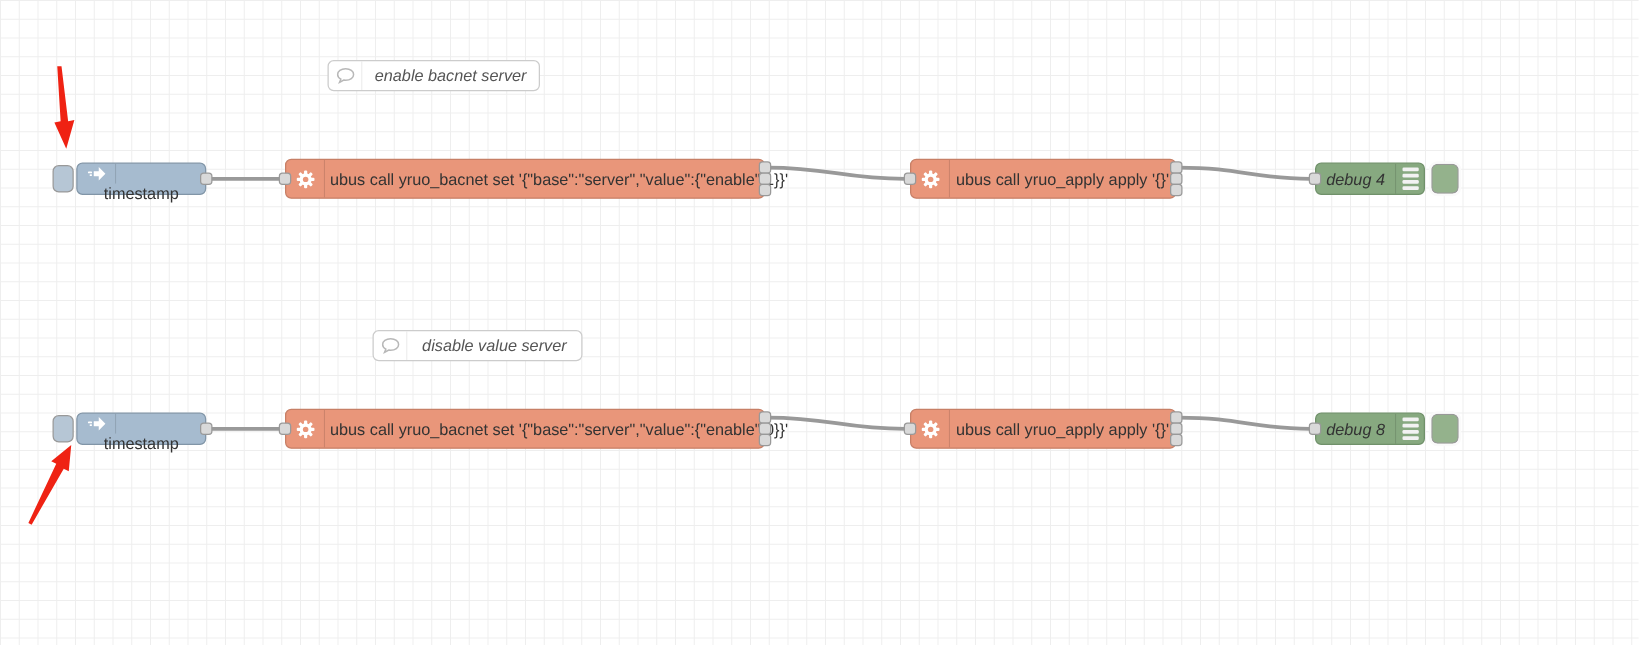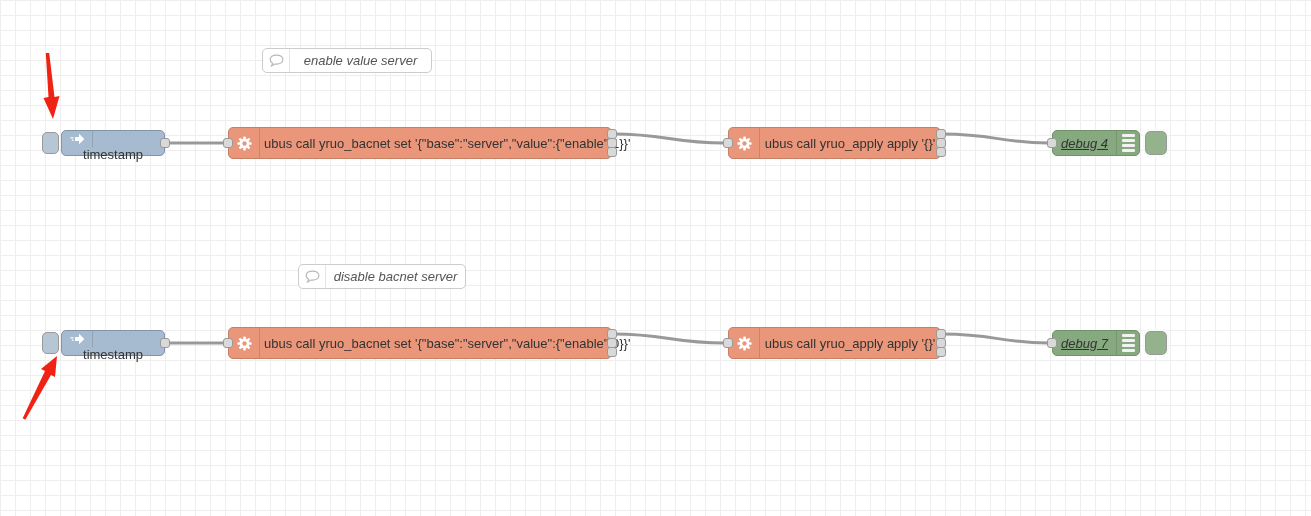--- a/index.html
+++ b/index.html
@@ -113,21 +113,21 @@
     outline: 2px solid #fafafa;
     border-radius: 5px;
     z-index: 2;
   }
 
   
   .comment { background: #ffffff; border-color: #cccccc; }
   .comment .label { font-style: italic; color: #555555; }
   .comment .icon-region { width: 26px; border-right: 1px solid #e5e5e5; }
 
-  .label.italic { font-style: italic; text-decoration: underline; }
+  .label.italic { font-style: italic; }
 
   
   .pos-comment-1 { left: 262px; top: 48px;  width: 170px; height: 25px; }
   .pos-comment-2 { left: 298px; top: 264px; width: 168px; height: 25px; }
 
   .pos-inject-1 { left: 61px; top: 130px; width: 104px; height: 26px; }
   .pos-inject-2 { left: 61px; top: 330px; width: 104px; height: 26px; }
 
   .pos-exec-set-1   { left: 228px; top: 127px; width: 384px; height: 32px; }
   .pos-exec-set-2   { left: 228px; top: 327px; width: 384px; height: 32px; }
@@ -150,30 +150,30 @@
     <path class="wire" d="M614,334 C664,334 674,343 724,343"></path>
     <path class="wire" d="M943,334 C993,334 1002,343 1048,343"></path>
   </svg>
 
   <div class="node comment pos-comment-1">
     <div class="icon-region left">
       <svg width="15" height="13" viewBox="0 0 20 17">
         <path d="M10 1.2 C5 1.2 1.5 3.9 1.5 7.3 C1.5 9.4 2.8 11.2 4.9 12.3 L3.4 15.8 L8 13.2 C8.7 13.3 9.3 13.4 10 13.4 C15 13.4 18.5 10.7 18.5 7.3 C18.5 3.9 15 1.2 10 1.2 Z" fill="#ffffff" stroke="#b8b8b8" stroke-width="1.6"></path>
       </svg>
     </div>
-    <div class="label">enable value server</div>
+    <div class="label">enable bacnet server</div>
   </div>
 
   <div class="node comment pos-comment-2">
     <div class="icon-region left">
       <svg width="15" height="13" viewBox="0 0 20 17">
         <path d="M10 1.2 C5 1.2 1.5 3.9 1.5 7.3 C1.5 9.4 2.8 11.2 4.9 12.3 L3.4 15.8 L8 13.2 C8.7 13.3 9.3 13.4 10 13.4 C15 13.4 18.5 10.7 18.5 7.3 C18.5 3.9 15 1.2 10 1.2 Z" fill="#ffffff" stroke="#b8b8b8" stroke-width="1.6"></path>
       </svg>
     </div>
-    <div class="label">disable bacnet server</div>
+    <div class="label">disable value server</div>
   </div>
 
   <div class="node inject pos-inject-1">
     <div class="inject-btn"></div>
     <div class="icon-region left">
       <svg width="16" height="16" viewBox="0 0 24 24">
         <g fill="#ffffff">
           <path d="M9 9 h6 v-5 l8 8 -8 8 v-5 h-6 z"></path>
           <rect x="2" y="9.2" width="5" height="2.2" rx="1"></rect>
           <rect x="4" y="12.6" width="3" height="2.2" rx="1"></rect>
@@ -288,21 +288,21 @@
       </svg>
     </div>
     <div class="label">ubus call yruo_apply apply '{}'</div>
     <div class="port out1"></div>
     <div class="port out2"></div>
     <div class="port out3"></div>
   </div>
 
   <div class="node debug pos-debug-2">
     <div class="port in"></div>
-    <div class="label italic">debug 7</div>
+    <div class="label italic">debug 8</div>
     <div class="icon-region right">
       <div class="debug-bars">
           <span></span>
           <span></span>
           <span></span>
           <span></span>
         </div>
     </div>
     <div class="debug-btn"></div>
   </div>

